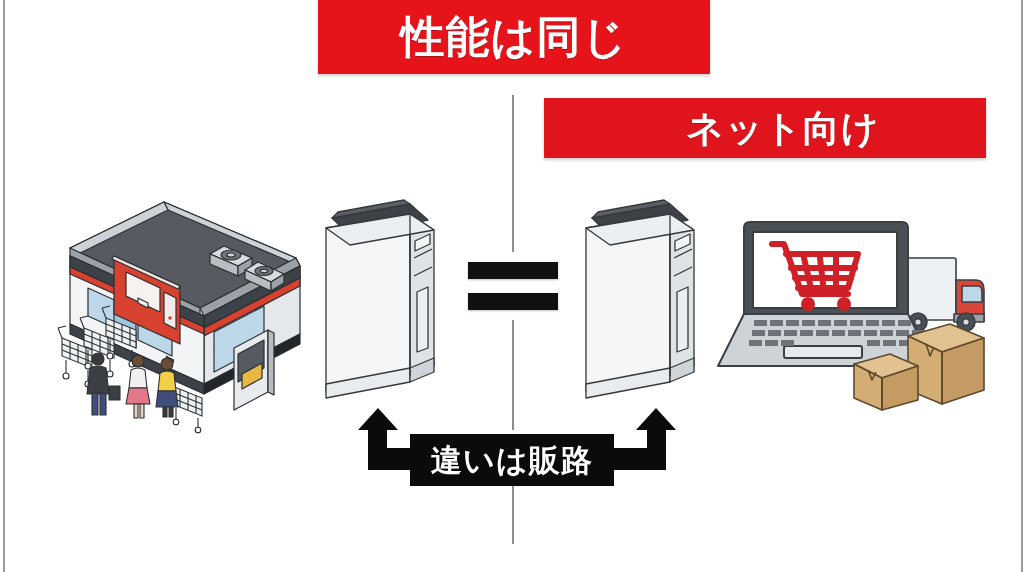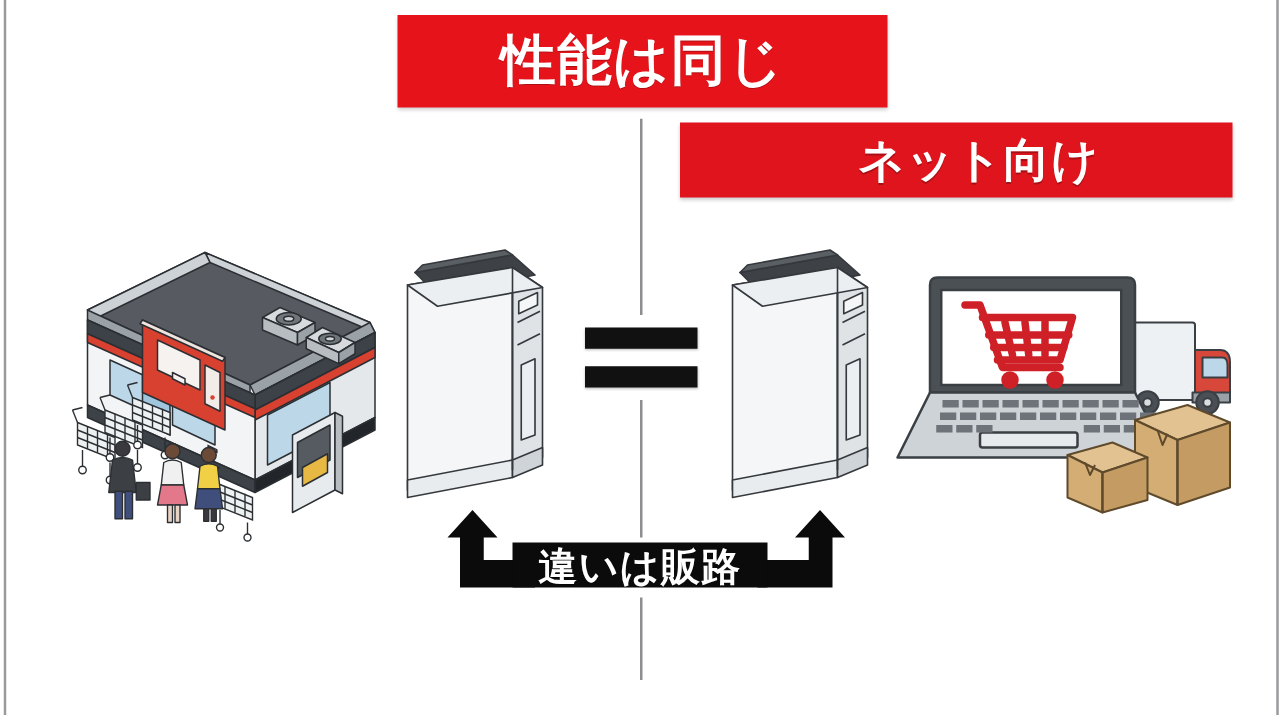--- a/index.html
+++ b/index.html
@@ -52,21 +52,20 @@
   .banner .txt {
     line-height: 1;
     text-shadow: 0 1px 0 rgba(0,0,0,0.25);
     white-space: nowrap;
   }
 
   #title-banner {
     left: 318px; top: 0px; width: 392px; height: 74px;
     background: #e7131a;
     box-shadow: 0 2px 3px rgba(0,0,0,0.18);
-    margin-top: 12px;
   }
   #title-banner .txt { font-size: 44px; }
 
   #label-left {
     left: 37px; top: 98px; width: 440px; height: 60px;
     background: #0b0b0b;
     box-shadow: 0 2px 3px rgba(0,0,0,0.2);
   }
   #label-left .txt { font-size: 37px; }
 
@@ -84,23 +83,23 @@
     position: absolute; left: 0; width: 90px; height: 17px;
     background: #111111;
     box-shadow: 0 1px 2px rgba(0,0,0,0.25);
   }
   #equals .bar1 { top: 0px; }
   #equals .bar2 { top: 31px; }
 
   
   #caption-group { position: absolute; left: 358px; top: 408px; width: 308px; height: 72px; }
   #caption-bar {
-    position: absolute; left: 52px; top: 26px; width: 204px; height: 36px;
+    position: absolute; left: 52px; top: 26px; width: 204px; height: 52px;
     background: #0b0b0b;
-    display: flex; align-items: flex-end; justify-content: center;
+    display: flex; align-items: center; justify-content: center;
   }
   #caption-bar .txt {
     color: #ffffff; font-weight: bold; font-size: 31px; line-height: 1;
     letter-spacing: 0.04em; white-space: nowrap;
     text-shadow: 0 1px 0 rgba(0,0,0,0.3);
   }
   .arrow-svg { position: absolute; top: 0; }
   .arrow-left  { left: 0px; }
   .arrow-right { left: 248px; }
 

